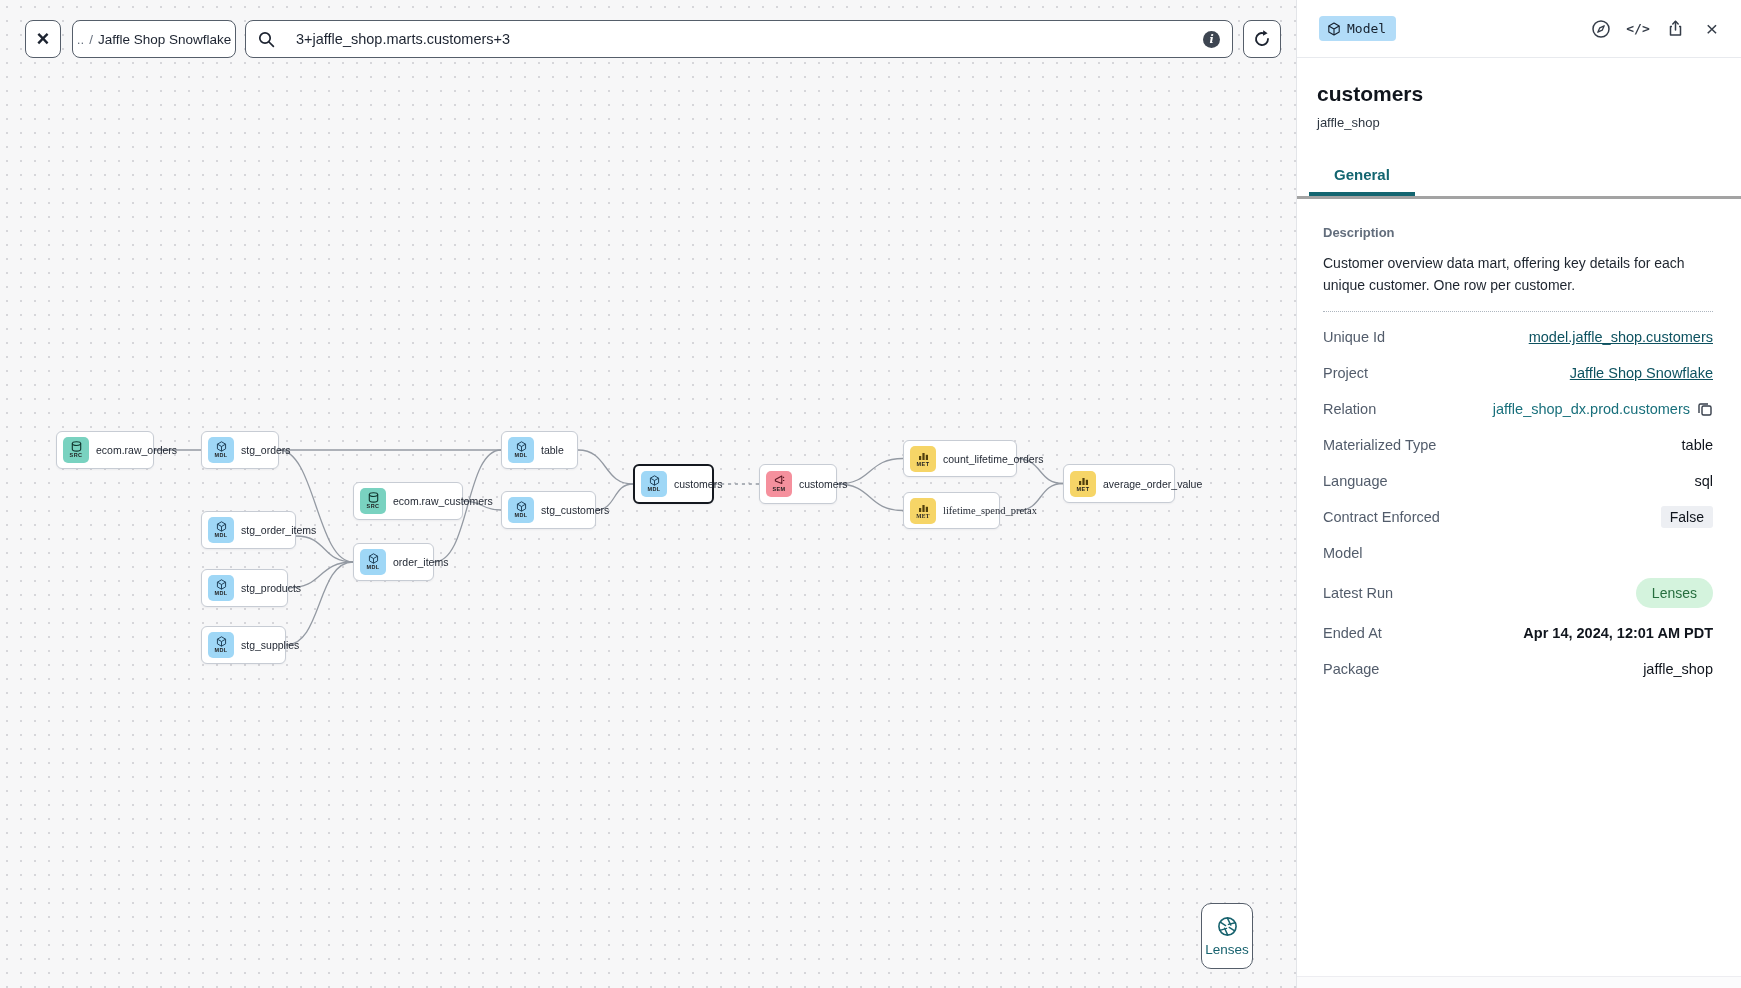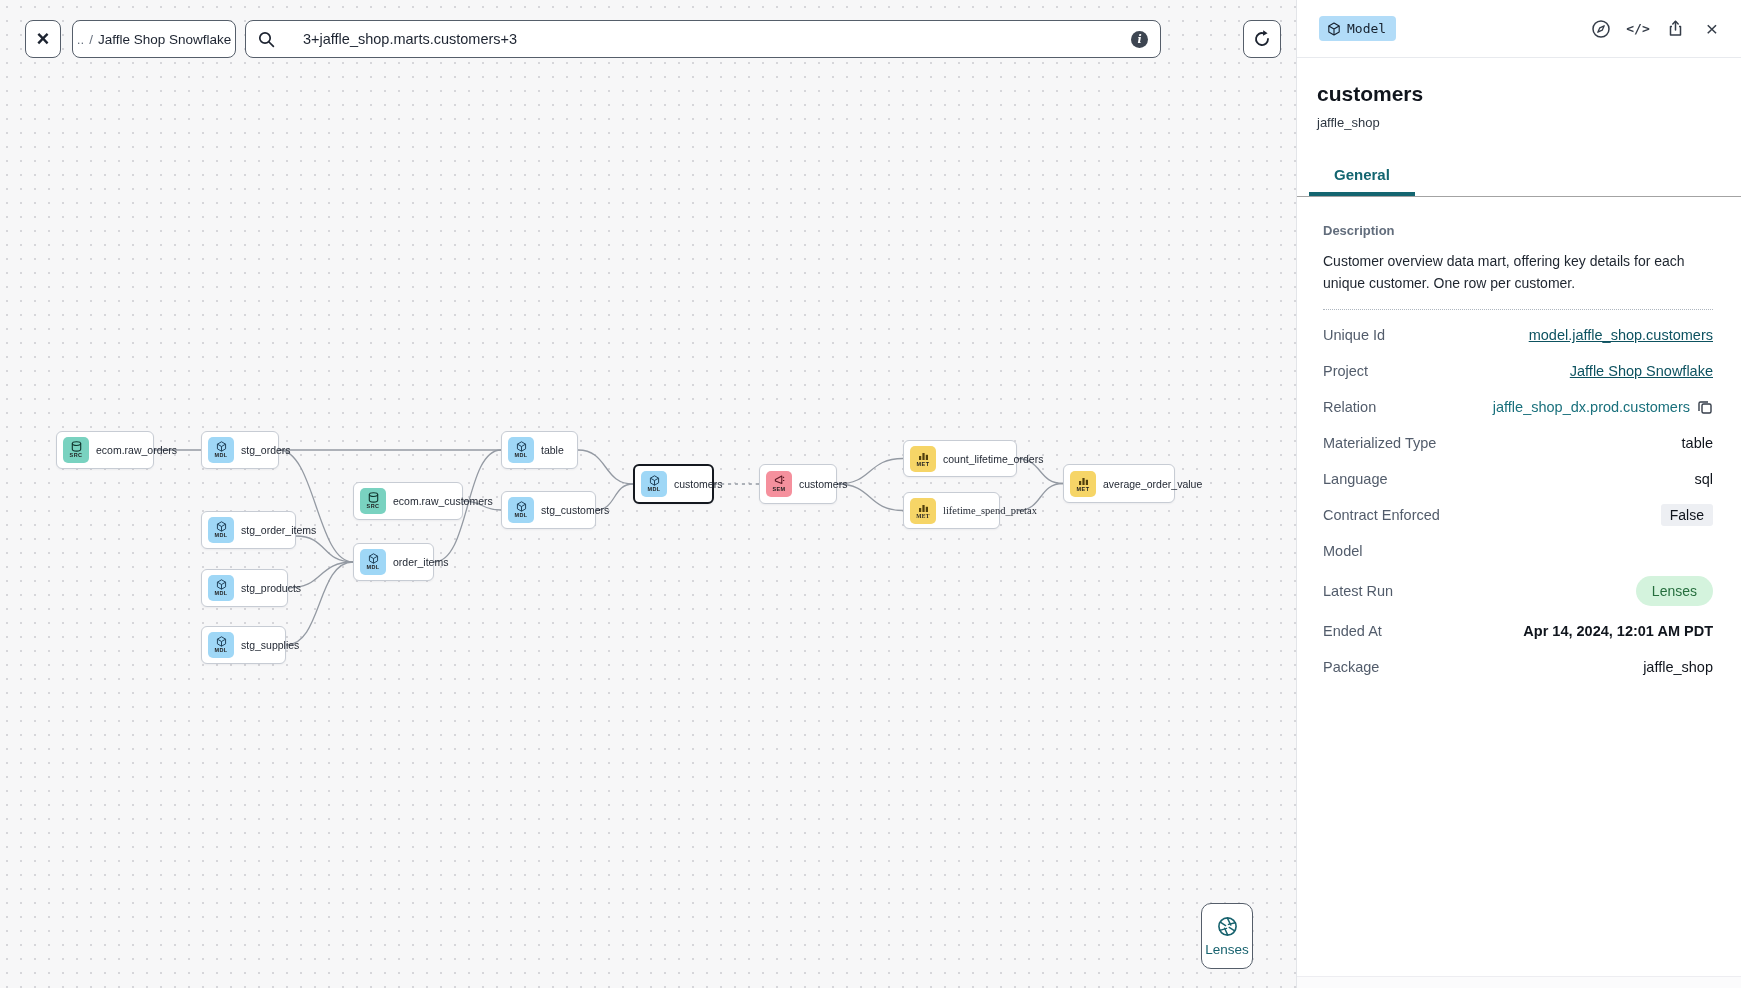--- a/index.html
+++ b/index.html
@@ -22,21 +22,21 @@
   
   .tool {
     position:absolute; top:20px; height:38px; background:#fff;
     border:1.5px solid #555e6a; border-radius:8px; z-index:5;
     display:flex; align-items:center;
   }
   .btn-close { left:25px; width:36px; justify-content:center; cursor:pointer; }
   .btn-close .x { font-size:22px; font-weight:600; color:#1c2330; line-height:1; }
   .crumb { left:72px; width:164px; justify-content:center; font-size:13.5px; gap:5px; }
   .crumb .dim { color:#6a7380; }
-  .searchbox { left:245px; width:916px; padding:0 12px; gap:26px; }
+  .searchbox { left:245px; width:988px; padding:0 12px; gap:19px; }
   .searchbox input {
     flex:1; border:none; outline:none; font-size:14.5px; color:#1c2330;
     font-family:"Liberation Sans", sans-serif; background:transparent;
   }
   .info-dot {
     width:17px; height:17px; border-radius:50%; background:#3d4551; color:#fff;
     font-family:"DejaVu Serif", serif; font-style:italic; font-weight:700;
     font-size:11px; display:flex; align-items:center; justify-content:center; flex:none;
   }
   .btn-refresh { left:1243px; width:38px; justify-content:center; cursor:pointer; }
@@ -88,21 +88,21 @@
     width:22px; height:22px; display:flex; align-items:center; justify-content:center;
     color:#353d49; cursor:pointer;
   }
   .icon-btn .codeglyph { font-family:"DejaVu Sans Mono", monospace; font-size:13px; font-weight:700; }
   .icon-btn .xglyph { font-size:21px; font-weight:500; line-height:1; }
 
   .title-wrap { padding:24px 24px 0 20px; flex:none; }
   .panel-title { font-size:21px; font-weight:700; color:#10151d; }
   .panel-sub { font-size:13px; color:#2e3742; margin-top:9px; }
 
-  .tabbar { margin-top:26px; border-bottom:1px solid #a3a3a3; flex:none; }
+  .tabbar { margin-top:26px; border-bottom:3px solid #a3a3a3; flex:none; }
   .tab {
     display:inline-block; margin-left:12px; padding:10px 25px 9px;
     font-size:15px; font-weight:700; color:#136570;
     border-bottom:4px solid #136570; cursor:pointer;
   }
 
   .panel-body { padding:26px 28px 0 26px; overflow:auto; flex:1; }
   .sec-label { font-size:13px; font-weight:700; color:#626d7c; }
   .desc { margin-top:13px; font-size:14px; line-height:1.55; color:#1d242e; }
   .dotline { border:none; border-top:1px dotted #aeb6bf; margin:15px 0 7px; }

